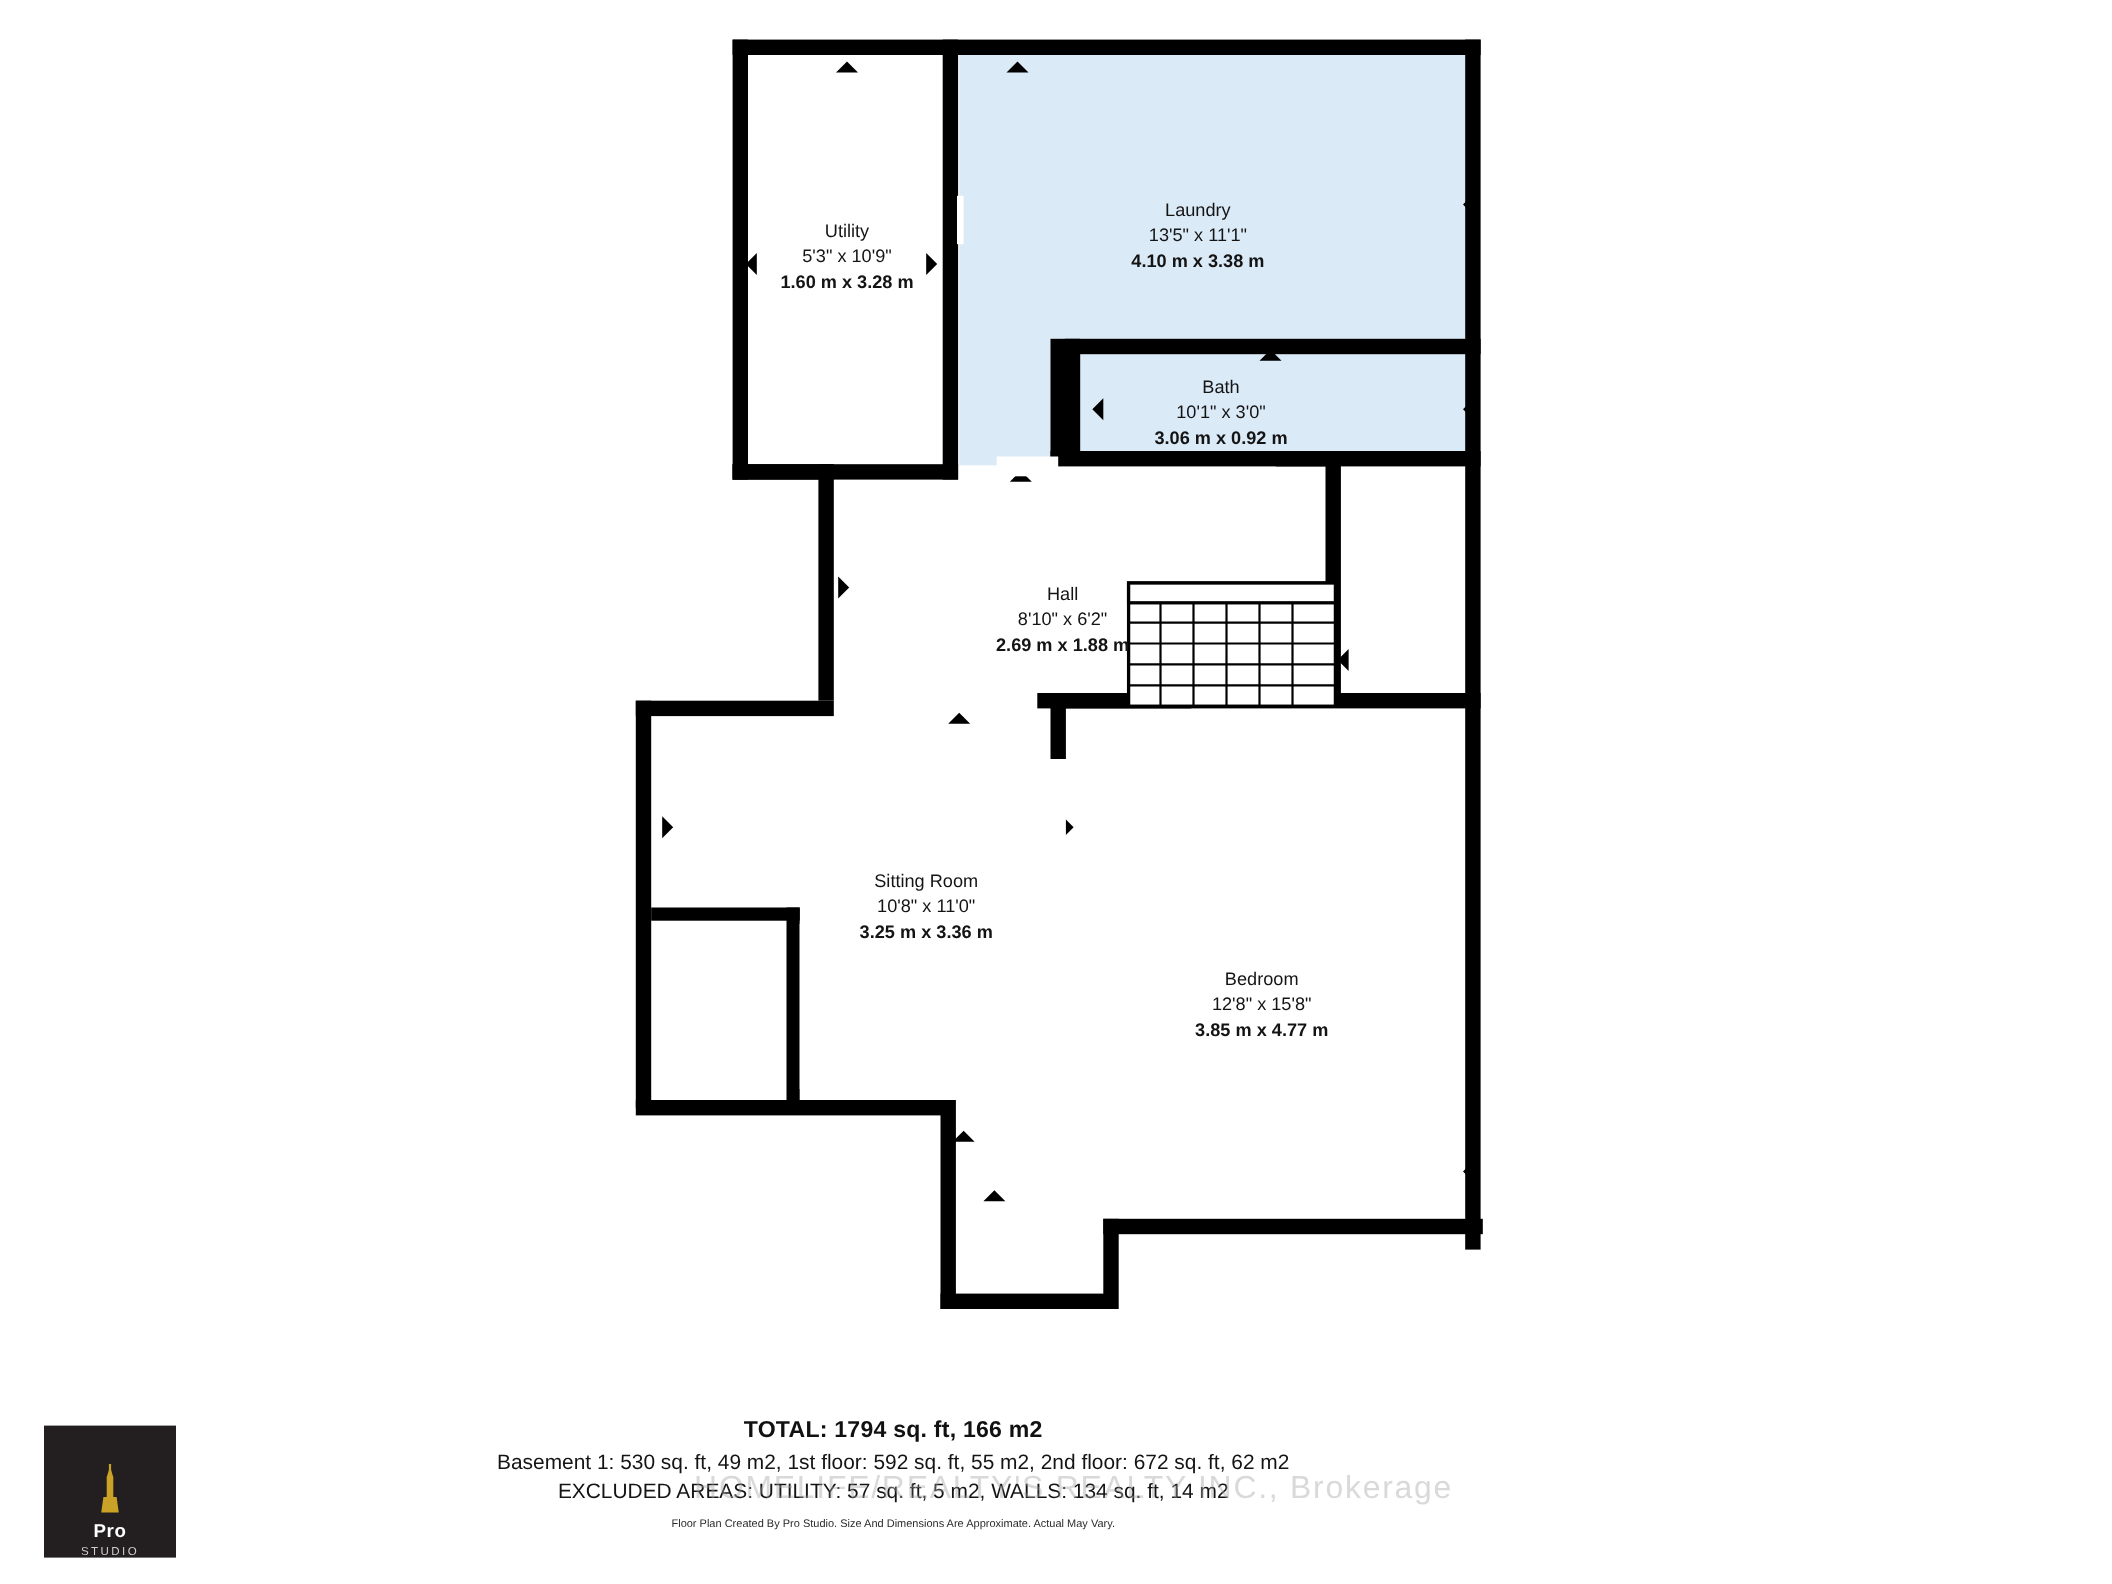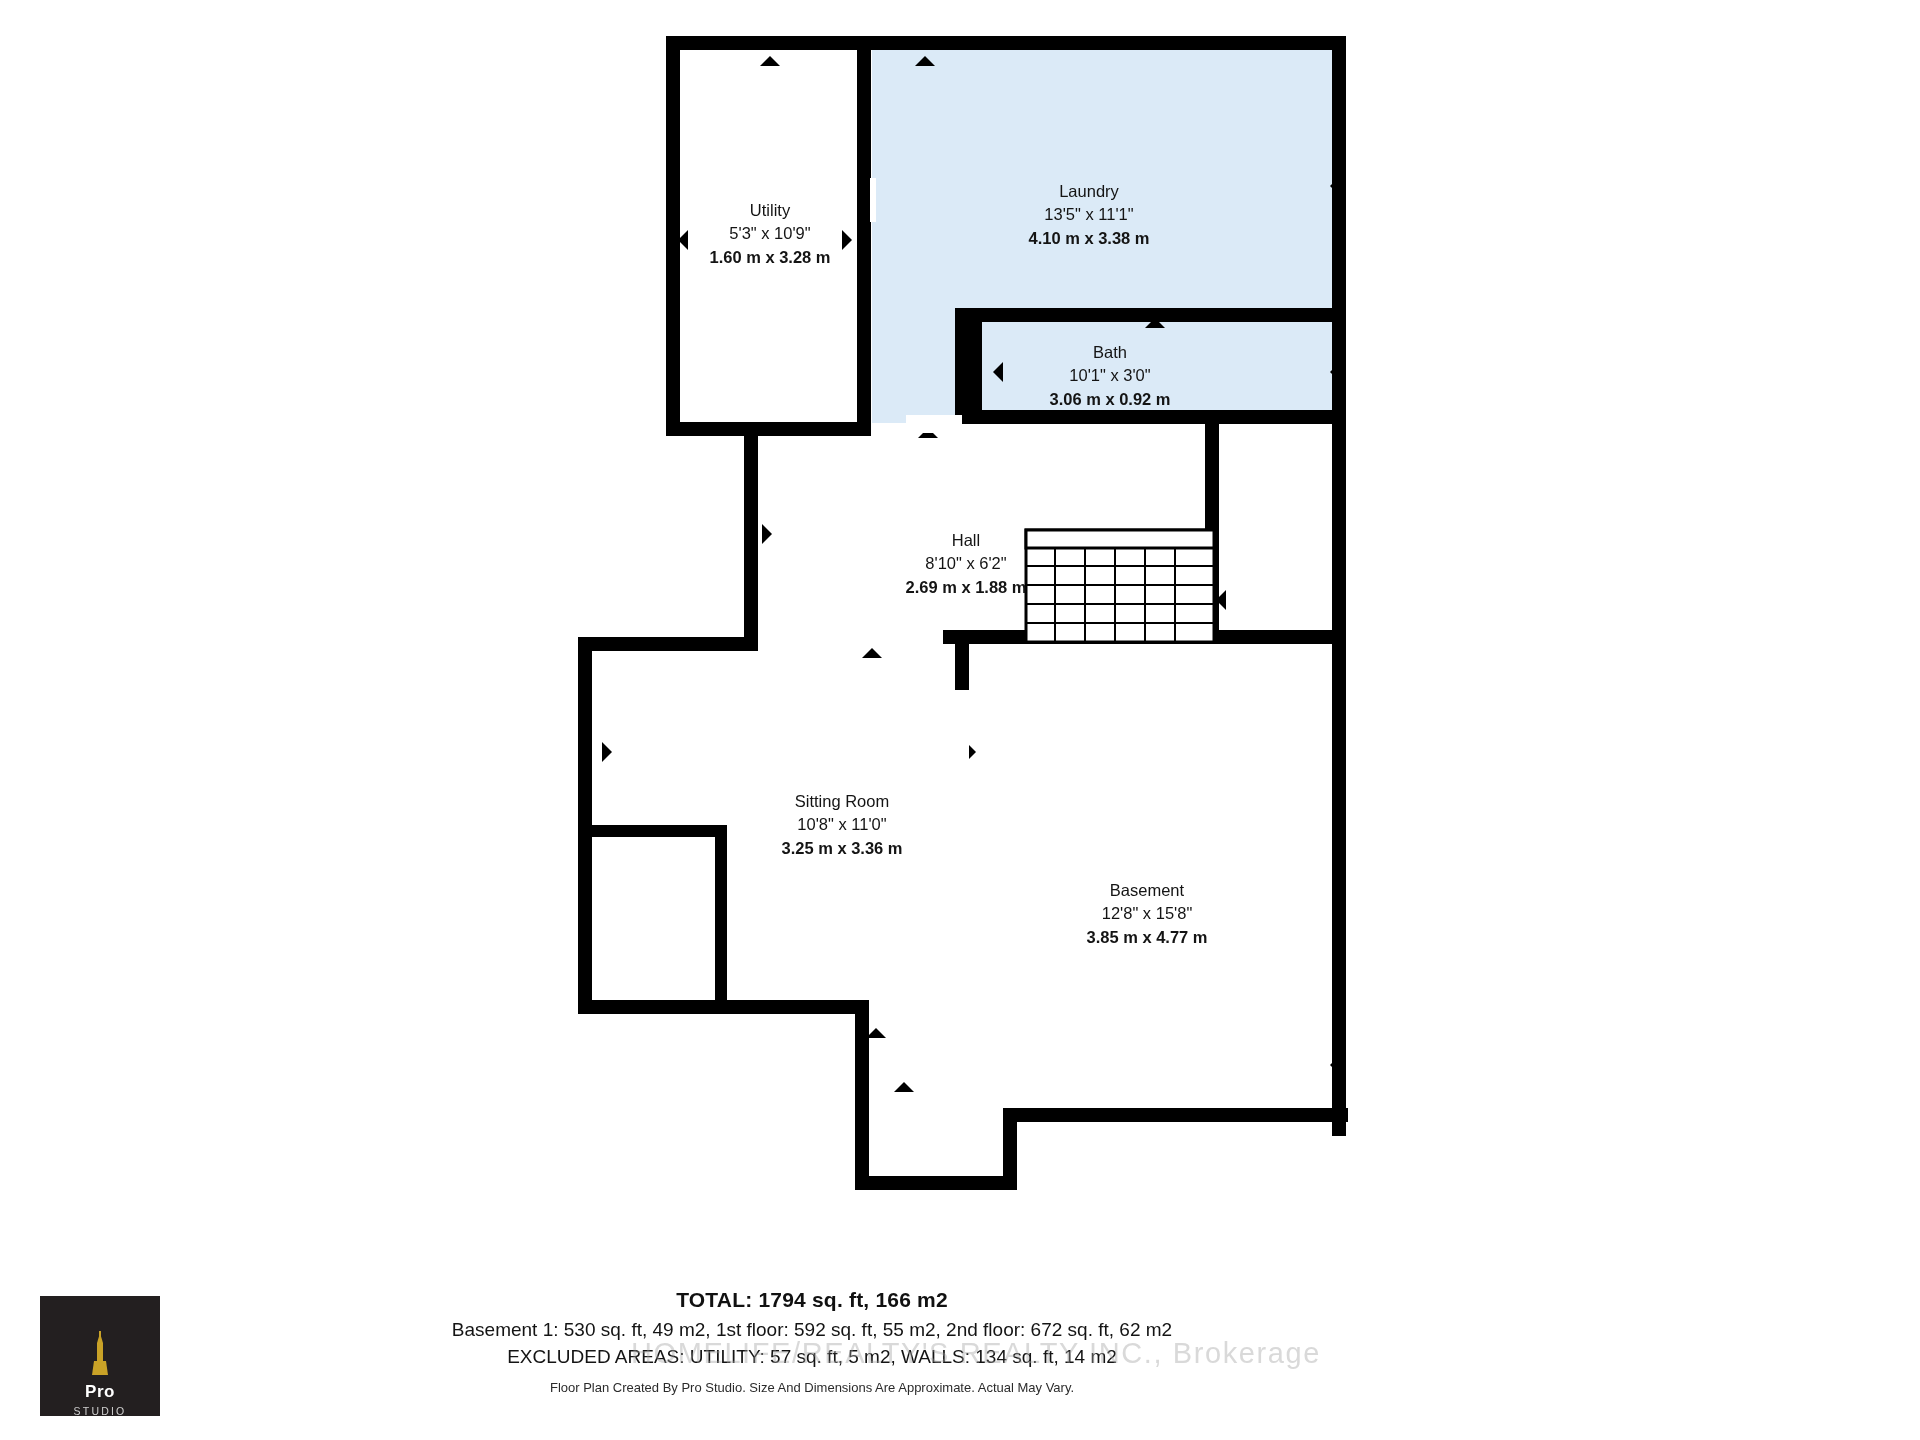--- a/index.html
+++ b/index.html
@@ -62,21 +62,21 @@
     font-size: 19px;
     color: #141414;
     margin-bottom: 5px;
   }
   #summary .excluded-line {
     font-size: 19px;
     color: #141414;
     margin-bottom: 12px;
   }
   #summary .credit-line {
-    font-size: 13px;
+    font-size: 10px;
     color: #2b2b2b;
   }
   #watermark {
     position: absolute;
     left: 16px;
     top: 1337px;
     width: 1920px;
     text-align: center;
     font-size: 29px;
     letter-spacing: 1.6px;
@@ -249,21 +249,21 @@
     <span class="rl-met">2.69 m x 1.88 m</span>
   </div>
 
   <div class="room-label" style="left:842px; top:790px;">
     <span class="rl-name">Sitting Room</span>
     <span class="rl-imp">10'8" x 11'0"</span>
     <span class="rl-met">3.25 m x 3.36 m</span>
   </div>
 
   <div class="room-label" style="left:1147px; top:879px;">
-    <span class="rl-name">Basement</span>
+    <span class="rl-name">Bedroom</span>
     <span class="rl-imp">12'8" x 15'8"</span>
     <span class="rl-met">3.85 m x 4.77 m</span>
   </div>
 
 </div>
 
 <div id="summary">
   <div class="total-line">TOTAL: 1794 sq. ft, 166 m2</div>
   <div class="floors-line">Basement 1: 530 sq. ft, 49 m2, 1st floor: 592 sq. ft, 55 m2, 2nd floor: 672 sq. ft, 62 m2</div>
   <div class="excluded-line">EXCLUDED AREAS: UTILITY: 57 sq. ft, 5 m2, WALLS: 134 sq. ft, 14 m2</div>

